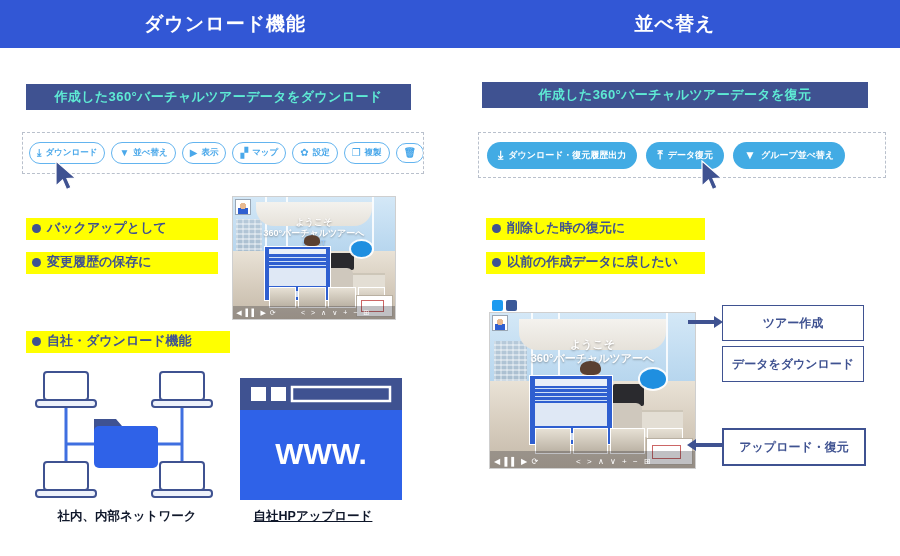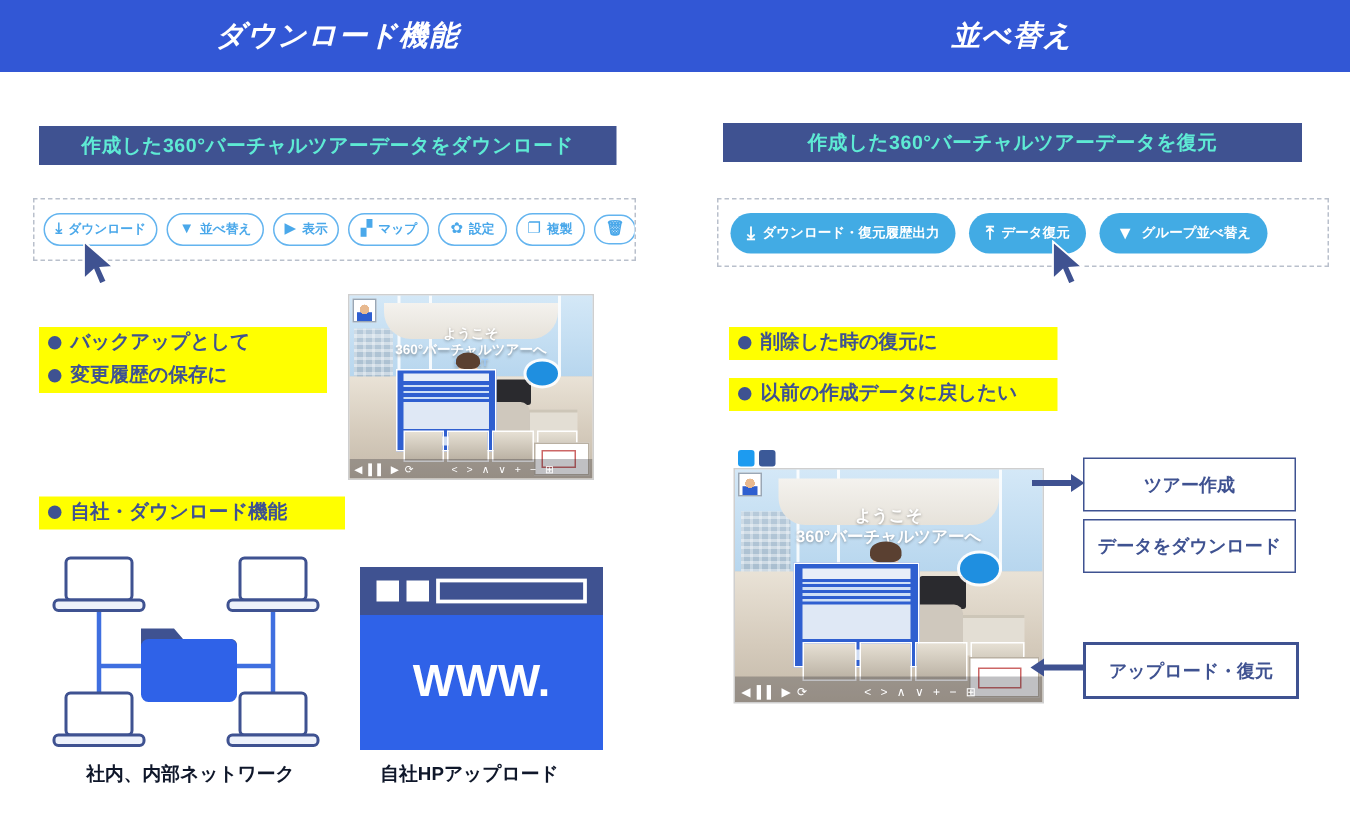--- a/index.html
+++ b/index.html
@@ -13,21 +13,21 @@
   .page{position:relative;width:900px;height:556px;}
 
   
   .header-band{
     position:absolute;left:0;top:0;width:900px;height:48px;
     background:#3257d5;
     display:flex;align-items:center;
   }
   .header-col{width:450px;text-align:center;}
   .header-title{
-    color:#ffffff;font-size:19px;font-weight:bold;letter-spacing:1px;font-style:italic;
+    color:#ffffff;font-size:19px;font-weight:bold;letter-spacing:1px;
   }
 
   
   .col-left{position:absolute;left:0;top:48px;width:450px;height:508px;}
   .col-right{position:absolute;left:450px;top:48px;width:450px;height:508px;}
 
   
   .subbar{
     position:absolute;height:26px;
     background:#3f5291;color:#5eead4;
@@ -227,21 +227,21 @@
     <div class="cursor" style="left:54px;top:112px;">
       <svg width="26" height="32" viewBox="0 0 26 32">
         <path d="M2 1 L2 26 L8.5 20 L12.5 29.5 L17 27.5 L13 18.5 L21.5 18 Z" fill="#3f5291" stroke="#ffffff" stroke-width="1.2"></path>
       </svg>
     </div>
 
     <div class="hl" style="left:26px;top:170px;width:178px;">
       <span class="dot"></span>
       <span>バックアップとして</span>
     </div>
-    <div class="hl" style="left:26px;top:192px;width:178px;">
+    <div class="hl" style="left:26px;top:204px;width:178px;">
       <span class="dot"></span>
       <span>変更履歴の保存に</span>
     </div>
     <div class="hl" style="left:26px;top:283px;width:190px;">
       <span class="dot"></span>
       <span>自社・ダウンロード機能</span>
     </div>
 
     <div class="tour" style="left:232px;top:148px;width:162px;height:122px;">
       <div class="sky"></div>
@@ -320,21 +320,21 @@
         <rect x="0" y="0" width="162" height="32" fill="#3f5291"></rect>
         <rect x="0" y="32" width="162" height="90" fill="#2f62e8"></rect>
         <rect x="11" y="9" width="15" height="14" fill="#ffffff"></rect>
         <rect x="31" y="9" width="15" height="14" fill="#ffffff"></rect>
         <rect x="52" y="9" width="98" height="14" fill="none" stroke="#ffffff" stroke-width="2.5"></rect>
         <text x="81" y="86" text-anchor="middle" fill="#ffffff" font-family="Liberation Sans, sans-serif" font-size="30" font-weight="bold" id="www-text">WWW.</text>
       </svg>
     </div>
 
     <div class="caption" style="left:34px;top:460px;width:186px;">社内、内部ネットワーク</div>
-    <div class="caption" style="left:232px;top:460px;width:162px;">自社HPアップロード</div>
+    <div class="caption" style="left:232px;top:460px;width:162px;text-decoration:underline;">自社HPアップロード</div>
   </div>
 
   <div class="col-right">
 
     <div class="subbar subbar-right">作成した360°バーチャルツアーデータを復元</div>
 
     <div class="toolbar toolbar-right">
       <div class="pill-solid">
         <span class="pill-ico">⤓</span>
         <span>ダウンロード・復元履歴出力</span>

